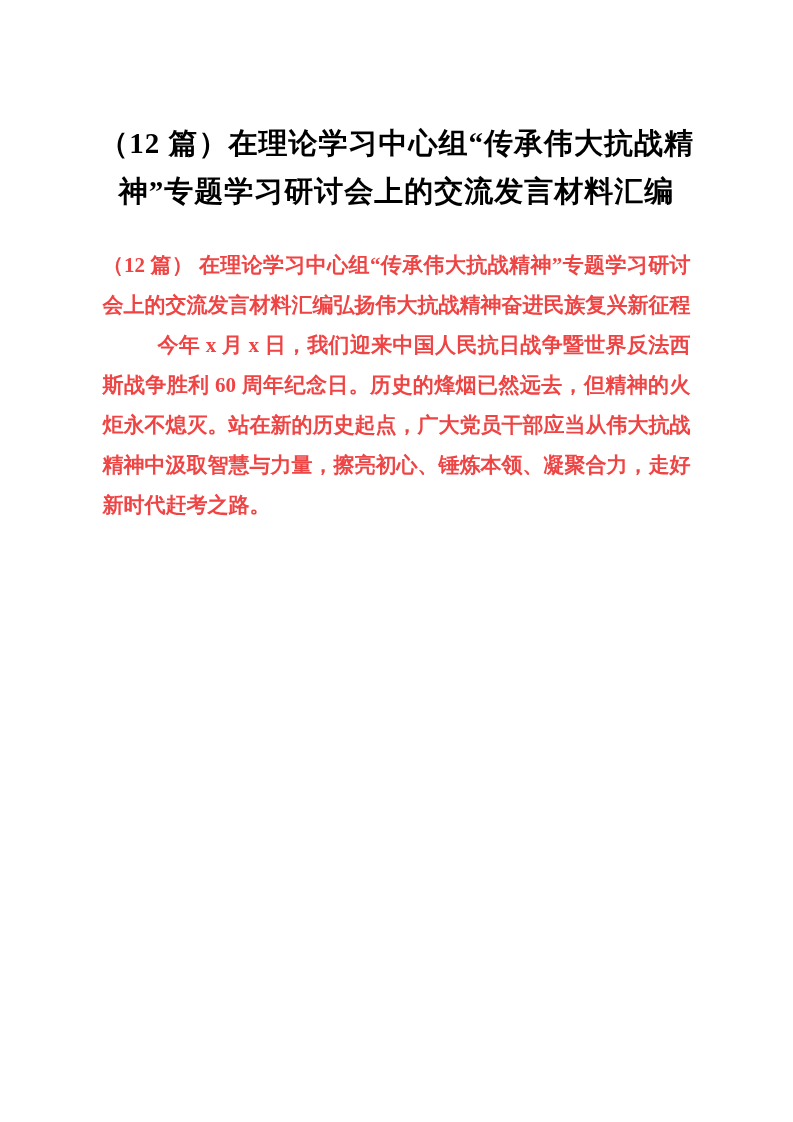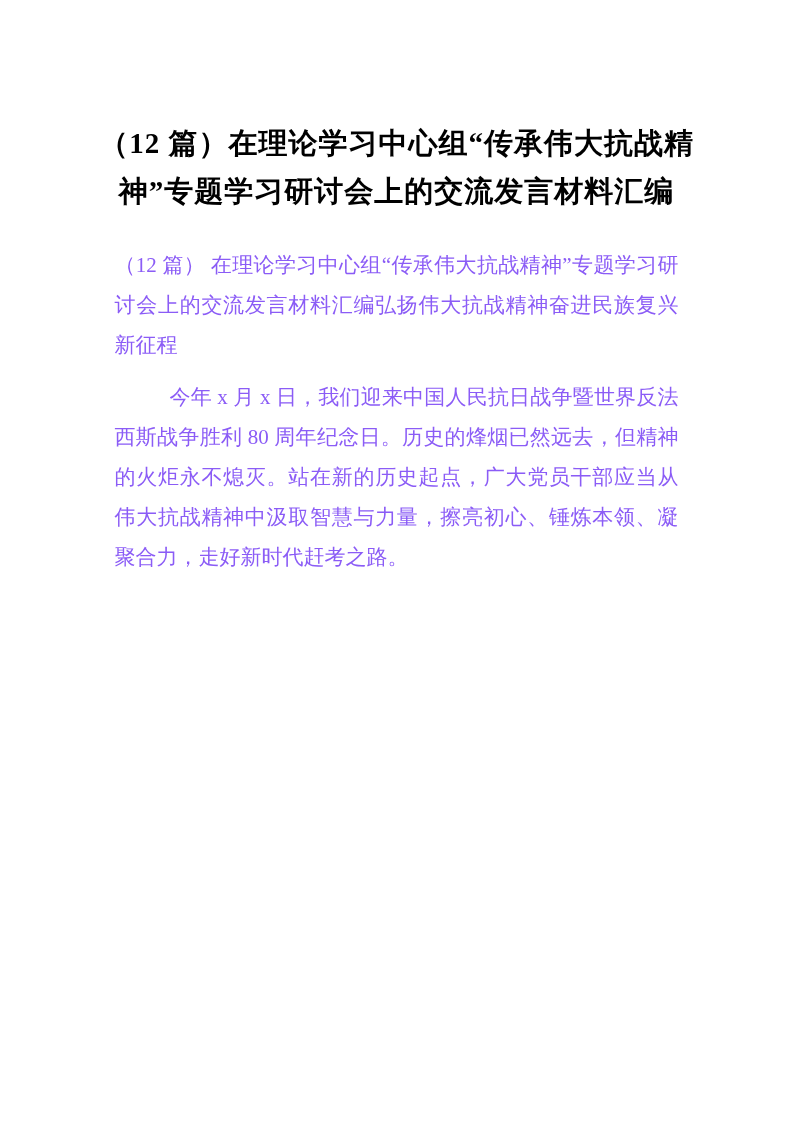--- a/index.html
+++ b/index.html
@@ -24,34 +24,35 @@
     color: #000000;
     text-align: center;
     line-height: 48px;
     letter-spacing: 1px;
   }
   .content {
     width: 588px;
     margin: 30px auto 0 auto;
   }
   .para {
-    margin: 12px;
+    margin: 0;
     font-size: 21px;
     line-height: 40px;
-    color: #8b5cf6;
+    color: #ef4444;
     text-align: justify;
     text-justify: inter-character;
     word-break: break-all;
+    font-weight: bold;
   }
   .para.indent {
     text-indent: 55px;
   }
 </style>
 </head>
 <body>
 
 <div class="page">
   <h1 class="doc-title">（12 篇）在理论学习中心组“传承伟大抗战精神”专题学习研讨会上的交流发言材料汇编</h1>
   <div class="content">
     <p class="para">（12 篇） 在理论学习中心组“传承伟大抗战精神”专题学习研讨会上的交流发言材料汇编弘扬伟大抗战精神奋进民族复兴新征程</p>
-    <p class="para indent">今年 x 月 x 日，我们迎来中国人民抗日战争暨世界反法西斯战争胜利 80 周年纪念日。历史的烽烟已然远去，但精神的火炬永不熄灭。站在新的历史起点，广大党员干部应当从伟大抗战精神中汲取智慧与力量，擦亮初心、锤炼本领、凝聚合力，走好新时代赶考之路。</p>
+    <p class="para indent">今年 x 月 x 日，我们迎来中国人民抗日战争暨世界反法西斯战争胜利 60 周年纪念日。历史的烽烟已然远去，但精神的火炬永不熄灭。站在新的历史起点，广大党员干部应当从伟大抗战精神中汲取智慧与力量，擦亮初心、锤炼本领、凝聚合力，走好新时代赶考之路。</p>
   </div>
 </div>
 
 </body></html>

